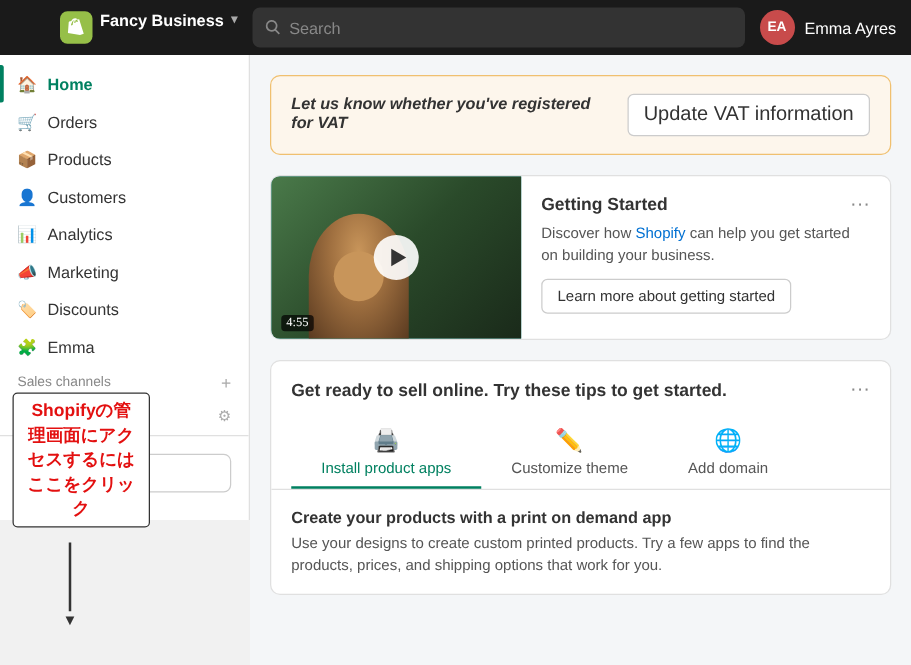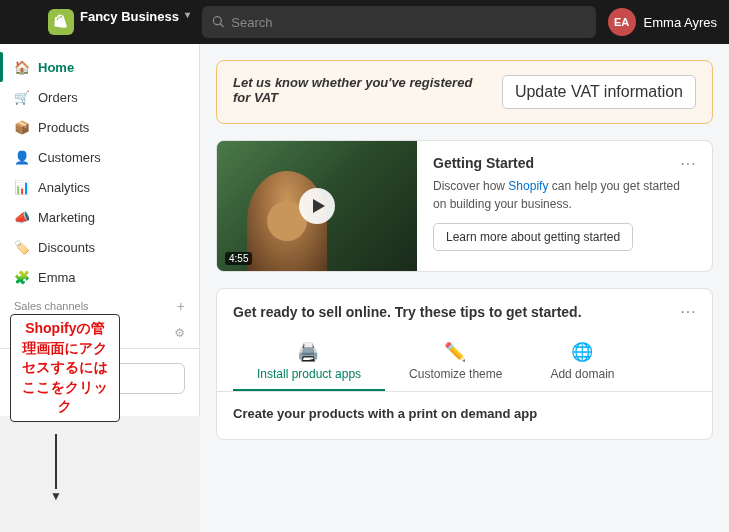--- a/index.html
+++ b/index.html
@@ -54,21 +54,21 @@
     .vat-text h4 { font-size: 13px; font-weight: 600; color: #333; margin-bottom: 4px; font-style: italic; }
     .vat-text p { font-size: 12px; color: #555; line-height: 1.5; }
     .vat-button {
       white-space: nowrap; background: #fff; border: 1px solid #ccc; border-radius: 5px; padding: 7px 12px; font-size: 16px; cursor: pointer; color: #333; font-weight: 500;
     }
 
     
     .card { background: #fff; border-radius: 8px; border: 1px solid #e0e0e0; margin-bottom: 16px; overflow: hidden; }
     .getting-started { display: flex; gap: 0; }
     .video-thumb {
-      width: 200px; height: 130px; background: #0f766e; flex-shrink: 0; position: relative; overflow: hidden; display: flex; align-items: center; justify-content: center;
+      width: 200px; height: 130px; background: #0f766e; flex-shrink: 0; position: relative; overflow: hidden; display: flex; align-items: center; justify-content: center; font-family: Liberation Serif, serif;
     }
     .video-person { width: 100%; height: 100%; background: linear-gradient(135deg, #4a7a4a 0%, #2a4a2a 50%, #1a2a1a 100%); position: relative; }
     .video-overlay { position: absolute; top: 0; left: 0; right: 0; bottom: 0; display: flex; align-items: center; justify-content: center; }
     .play-btn { width: 36px; height: 36px; background: rgba(255,255,255,0.9); border-radius: 50%; display: flex; align-items: center; justify-content: center; }
     .play-btn::after { content: ''; border-left: 12px solid #333; border-top: 7px solid transparent; border-bottom: 7px solid transparent; margin-left: 3px; }
     .video-duration { position: absolute; bottom: 6px; left: 8px; background: rgba(0,0,0,0.7); color: white; font-size: 10px; padding: 1px 4px; border-radius: 3px; }
     .getting-started-content { padding: 14px 16px; flex: 1; }
     .card-header { display: flex; justify-content: space-between; align-items: flex-start; }
     .card-title { font-size: 14px; font-weight: 600; color: #333; margin-bottom: 6px; }
     .card-dots { color: #888; font-size: 16px; cursor: pointer; }
@@ -235,17 +235,18 @@
           <span class="tips-tab-icon">✏️</span>
           <span>Customize theme</span>
         </div>
         <div class="tips-tab">
           <span class="tips-tab-icon">🌐</span>
           <span>Add domain</span>
         </div>
       </div>
       <div class="tips-content">
         <h4>Create your products with a print on demand app</h4>
+        <p>Use your designs to create custom printed products. Try a few apps to find the products, prices, and shipping options that work for you.</p>
       </div>
     </div>
 
   </div>
 </div>
 
 </body></html>

